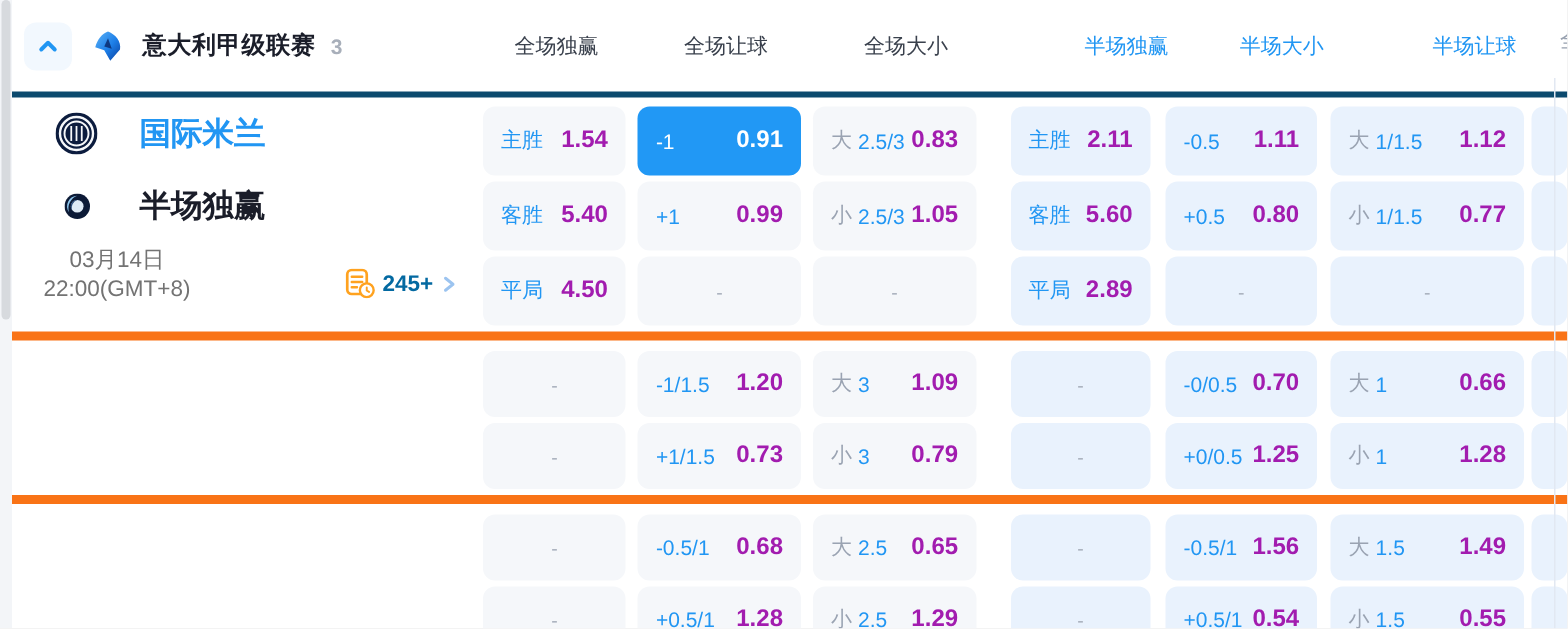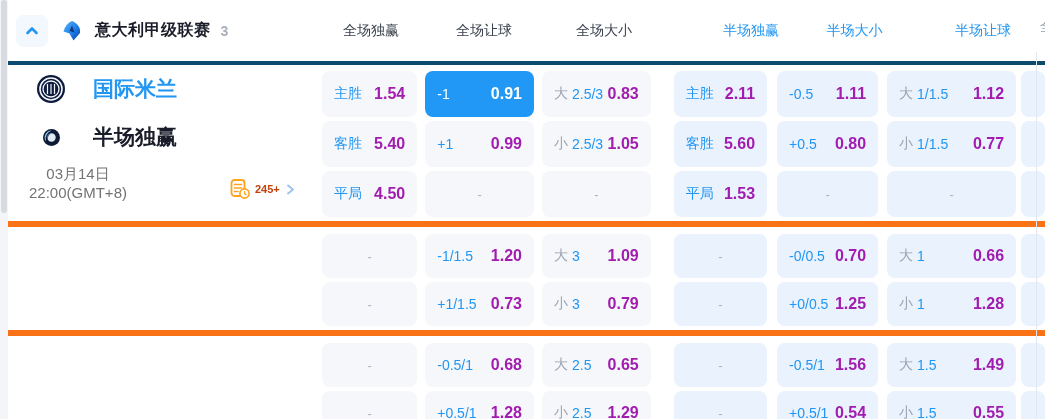--- a/index.html
+++ b/index.html
@@ -67,21 +67,21 @@
   .team-row.home { left:25px; top:10px; }
   .team-row.away { left:25px; top:58px; }
   .logo-box { width:36px; display:flex; justify-content:center; }
   .team-name { margin-left:24px; font-size:21px; font-weight:700; }
   .team-name.home-name { color:#2196f3; }
   .team-name.away-name { color:#1a1d29; }
   .match-time { position:absolute; left:10px; top:99px; width:120px; text-align:center;
                 font-size:15px; line-height:19px; color:#737373; }
   .more-markets { position:absolute; left:222px; top:114px; display:flex; align-items:center;
                   background:none; border:none; cursor:pointer; }
-  .mm-count { margin-left:5px; font-size:11px; font-weight:600; color:#c2410c; }
+  .mm-count { margin-left:5px; font-size:15px; font-weight:600; color:#0369a1; }
   .mm-chevron { margin-left:4px; display:flex; }
 </style>
 </head>
 <body>
 
 <div class="app">
   <div class="scroll-track">
     <div class="scroll-thumb"></div>
   </div>
 
@@ -261,21 +261,21 @@
             <div class="cell c1 dash">
               <span class="dashtxt">-</span>
             </div>
             <div class="cell c2 dash">
               <span class="dashtxt">-</span>
             </div>
             <div class="cell c3 half">
               <span class="lab">
                 <span class="lbl">平局</span>
               </span>
-              <span class="val">1.53</span>
+              <span class="val">2.89</span>
             </div>
             <div class="cell c4 half dash">
               <span class="dashtxt">-</span>
             </div>
             <div class="cell c5 half dash">
               <span class="dashtxt">-</span>
             </div>
             <div class="cell c6 half"></div>
           </div>
         </div>

